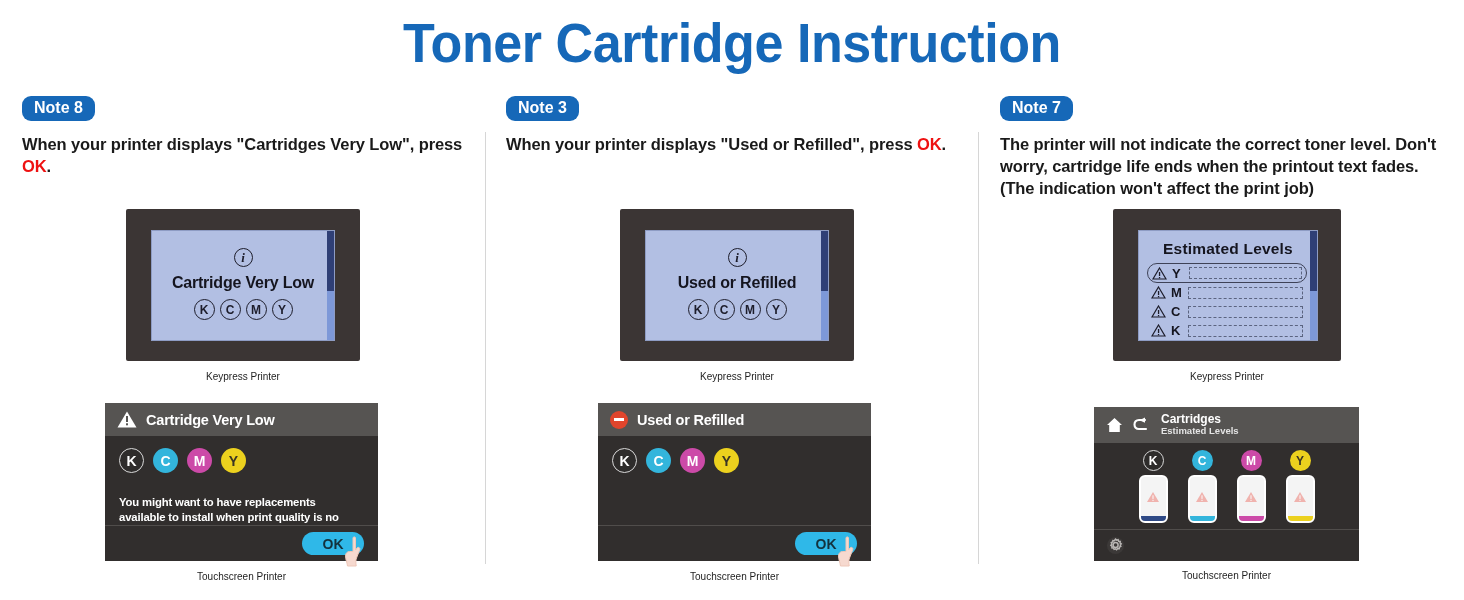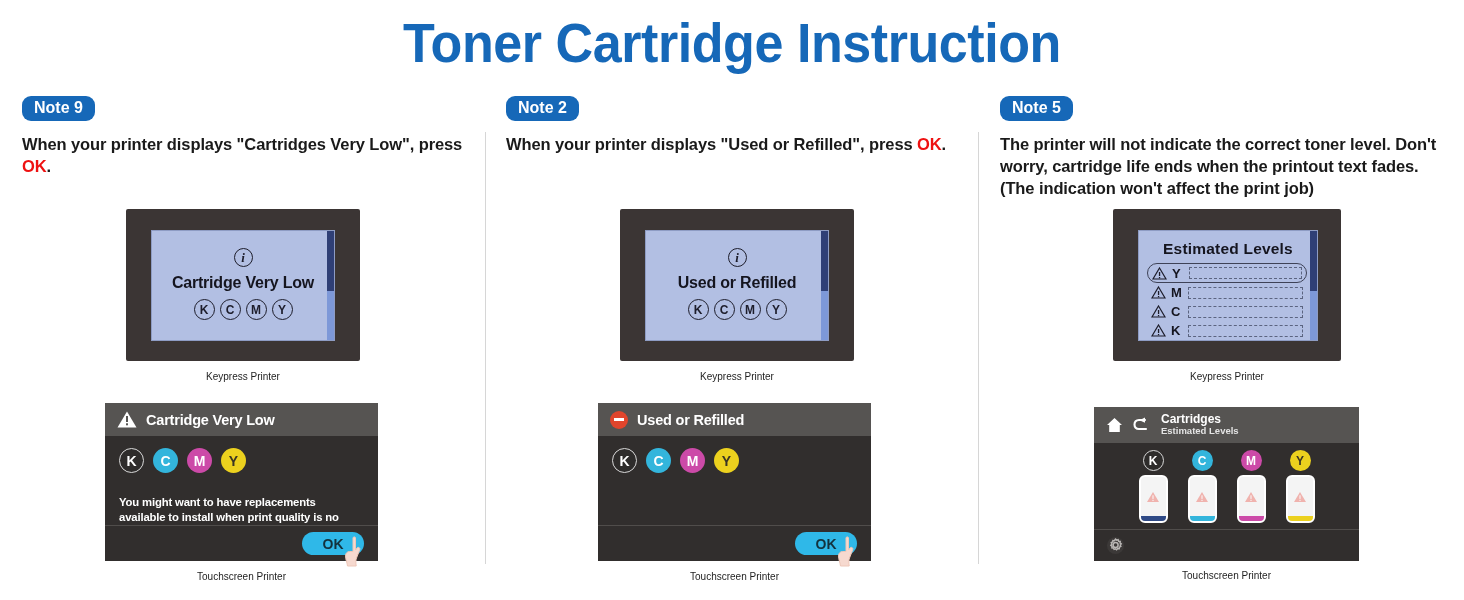--- a/index.html
+++ b/index.html
@@ -233,21 +233,21 @@
 <body>
 
 <div class="page">
 
   <div class="title">Toner Cartridge Instruction</div>
 
   <div class="divider d1"></div>
   <div class="divider d2"></div>
 
   <div class="col c1">
-    <div class="note-badge">Note 9</div>
+    <div class="note-badge">Note 8</div>
     <div class="note-text">
       <span>When your printer displays "Cartridges Very Low", press </span><span class="ok-red">OK</span><span>.</span>
     </div>
   </div>
 
   <div class="device-block" style="left:126px; top:209px; width:234px;">
     <div class="kp-frame" style="width:234px; height:152px;">
       <div class="kp-screen" style="left:25px; top:21px; width:184px; height:111px;">
         <div class="kp-scroll-dark" style="height:62px;"></div>
         <div class="kp-scroll-light" style="height:49px;"></div>
@@ -289,21 +289,21 @@
         <div class="ok-btn">OK</div>
       </div>
     </div>
     <svg class="hand" style="left:237px; top:132px;" viewBox="0 0 26 34">
       <path d="M11 3 C11 1.5 13.5 1.5 13.5 3 L13.5 15 L15 13 C16 11.5 18.5 12.8 17.8 14.6 L14.5 23 C13.6 25.4 13.8 28 14.2 31 L5.5 31 C5 27 3.5 24.5 3.5 21 C3.5 18 5.5 16.5 7.5 16.5 L11 16.5 Z" fill="#f6d9cf" stroke="#eec7b8" stroke-width="1"></path>
     </svg>
     <div class="caption" style="margin-top:10px;">Touchscreen Printer</div>
   </div>
 
   <div class="col c2">
-    <div class="note-badge">Note 2</div>
+    <div class="note-badge">Note 3</div>
     <div class="note-text">
       <span>When your printer displays "Used or Refilled", press </span><span class="ok-red">OK</span><span>.</span>
     </div>
   </div>
 
   <div class="device-block" style="left:620px; top:209px; width:234px;">
     <div class="kp-frame" style="width:234px; height:152px;">
       <div class="kp-screen" style="left:25px; top:21px; width:184px; height:111px;">
         <div class="kp-scroll-dark" style="height:62px;"></div>
         <div class="kp-scroll-light" style="height:49px;"></div>
@@ -342,21 +342,21 @@
         <div class="ok-btn">OK</div>
       </div>
     </div>
     <svg class="hand" style="left:237px; top:132px;" viewBox="0 0 26 34">
       <path d="M11 3 C11 1.5 13.5 1.5 13.5 3 L13.5 15 L15 13 C16 11.5 18.5 12.8 17.8 14.6 L14.5 23 C13.6 25.4 13.8 28 14.2 31 L5.5 31 C5 27 3.5 24.5 3.5 21 C3.5 18 5.5 16.5 7.5 16.5 L11 16.5 Z" fill="#f6d9cf" stroke="#eec7b8" stroke-width="1"></path>
     </svg>
     <div class="caption" style="margin-top:10px;">Touchscreen Printer</div>
   </div>
 
   <div class="col c3">
-    <div class="note-badge">Note 5</div>
+    <div class="note-badge">Note 7</div>
     <div class="note-text">The printer will not indicate the correct toner level. Don't worry, cartridge life ends when the printout text fades. (The indication won't affect the print job)</div>
   </div>
 
   <div class="device-block" style="left:1113px; top:209px; width:228px;">
     <div class="kp-frame" style="width:228px; height:152px;">
       <div class="kp-screen" style="left:25px; top:21px; width:180px; height:111px;">
         <div class="kp-scroll-dark" style="height:62px;"></div>
         <div class="kp-scroll-light" style="height:49px;"></div>
         <div class="kp-inner" style="padding-top:9px;">
           <div class="el-title">Estimated Levels</div>

